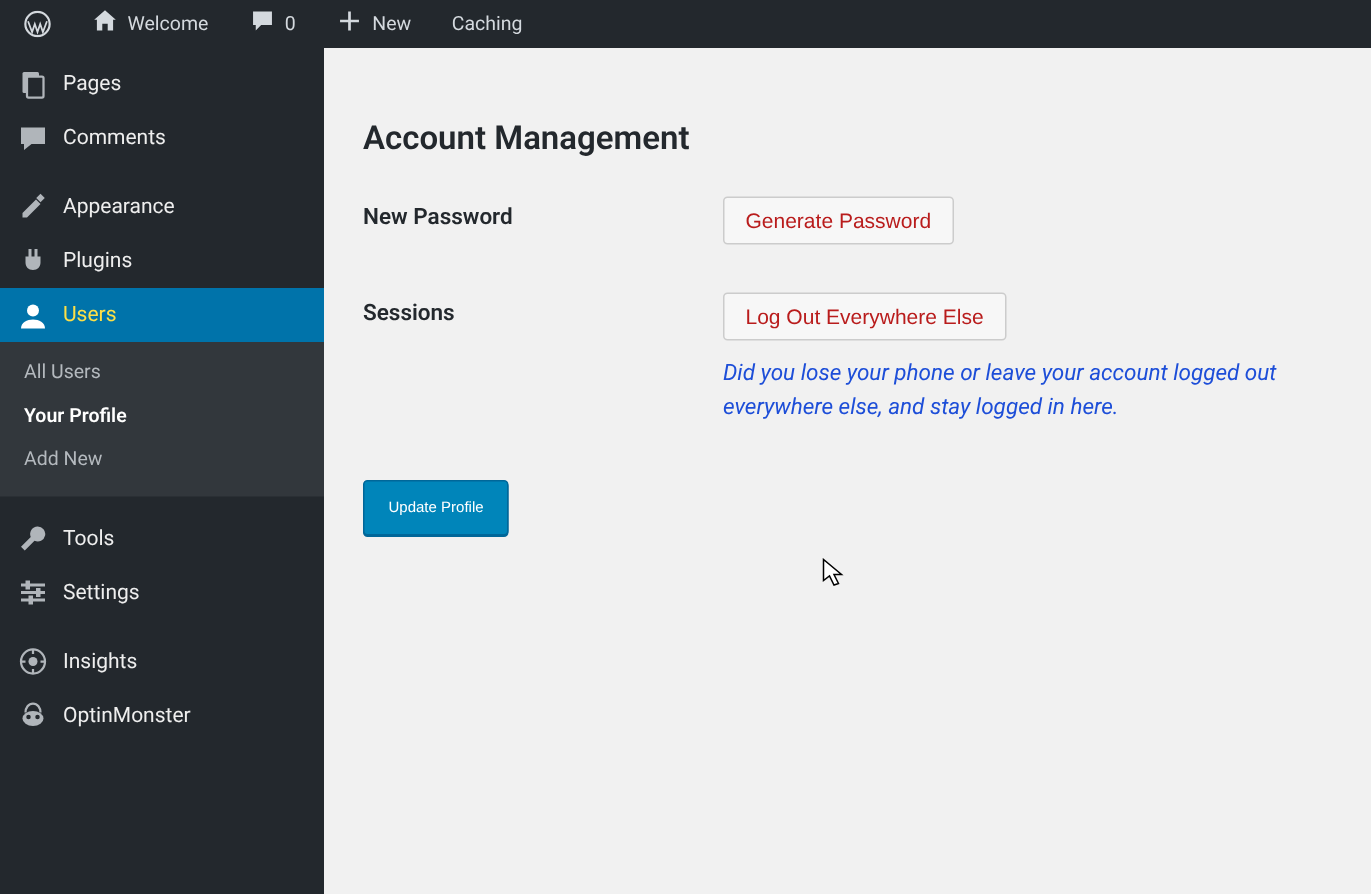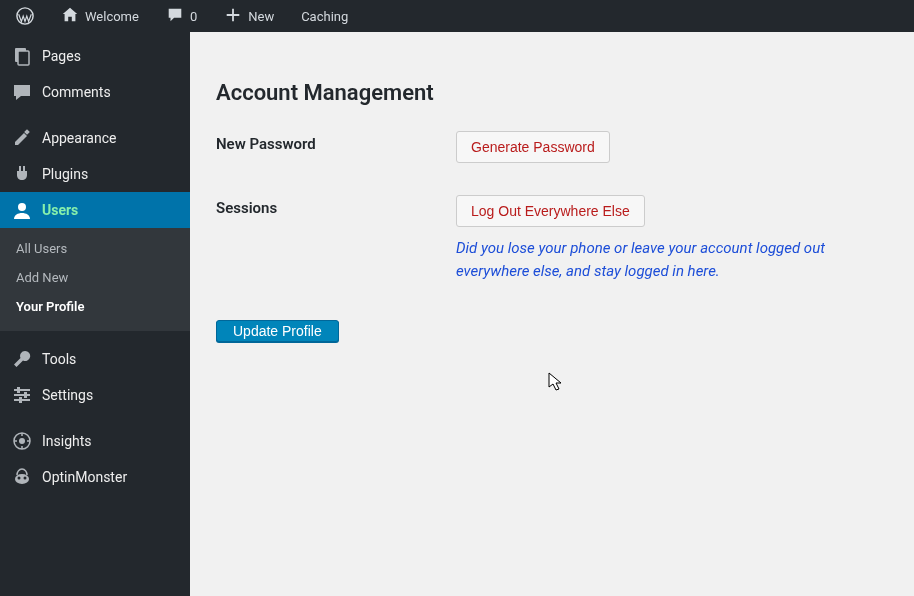--- a/index.html
+++ b/index.html
@@ -6,27 +6,27 @@
     body { font-family: -apple-system, BlinkMacSystemFont, "Segoe UI", Roboto, sans-serif; font-size:14px; color:#444; background:#f1f1f1; width:914px; height:596px; overflow:hidden; }
 
     
     .adminbar { height:32px; background:#23282d; color:#b4b9be; display:flex; align-items:center; padding:0 8px; gap:11px; font-size:13px; }
     .adminbar .ab-item { display:flex; align-items:center; gap:6px; padding:0 8px; height:32px; color:#d4d9de; cursor:pointer; }
     .adminbar .wp-logo svg { width:18px; height:18px; }
     .adminbar .count { color:#d4d9de; }
 
     
     .frame { display:flex; height:564px; }
-    .sidebar { width:190px; background:#23282d; color:#d4d9de; font-size:14px; padding-top:6px; }
+    .sidebar { width:216px; background:#23282d; color:#d4d9de; font-size:14px; padding-top:6px; }
     .sidebar .menu-item { display:flex; align-items:center; gap:10px; padding:8px 12px; cursor:pointer; position:relative; }
     .sidebar .menu-item.sep-before { margin-top:10px; }
     .sidebar .menu-item .mi-icon { width:20px; height:20px; display:flex; align-items:center; justify-content:center; opacity:.8; }
     .sidebar .menu-item .mi-label { color:#eee; }
     .sidebar .menu-item.current { background:#0073aa; }
-    .sidebar .menu-item.current .mi-label { color:#86efac;font-weight:bold; }
+    .sidebar .menu-item.current .mi-label { color:#fde047; }
     .sidebar .menu-item.current .mi-icon { opacity:1; }
     .sidebar .menu-item.current::after{
       content:""; position:absolute; right:-8px; top:50%; transform:translateY(-50%);
       border:8px solid transparent; border-right-color:#f1f1f1;
     }
     .sidebar .submenu { background:#32373c; padding:6px 0 10px; }
     .sidebar .sub-item { display:block; padding:7px 12px 7px 16px; font-size:13px; color:#b4b9be; cursor:pointer; }
     .sidebar .sub-item.current { color:#fff; font-weight:600; }
 
     .content { flex:1; padding:22px 26px; overflow:auto; }
@@ -35,21 +35,21 @@
     table.form-table th { text-align:left; font-weight:600; color:#23282d; width:240px; vertical-align:top; padding:20px 10px 20px 0; font-size:15px; }
     table.form-table td { vertical-align:top; padding:16px 0; }
 
     .avatar-box { width:116px; height:116px; background:#c4c4c4; display:flex; align-items:flex-end; justify-content:center; }
     .desc { color:#777; font-style:italic; font-size:15px; margin-top:20px; }
     .desc a { color:#0073aa; text-decoration:underline; }
 
     h2.section { font-size:22px; font-weight:600; color:#23282d; margin:26px 0 10px; }
 
     .btn { background:#f7f7f7; border:1px solid #ccc; color:#b91c1c; font-size:14px; padding:7px 14px; border-radius:3px; cursor:pointer; }
-    .btn-primary { background:#0085ba; border:1px solid #006799; color:#fff; font-size:14px; padding:2px 16px; border-radius:3px; cursor:pointer; font-weight:500; box-shadow:0 1px 0 #006799; }
+    .btn-primary { background:#0085ba; border:1px solid #006799; color:#fff; font-size:10px; padding:12px 16px; border-radius:3px; cursor:pointer; font-weight:500; box-shadow:0 1px 0 #006799; }
 
     .sessions-desc { color:#1d4ed8; font-style:italic; font-size:15px; margin-top:10px; max-width:420px; line-height:1.5; }
 
     .cursor { position:absolute; left:548px; top:372px; pointer-events:none; }
   </style>
 </head>
 <body>
 
 <div class="adminbar">
   <div class="ab-item wp-logo">
@@ -122,22 +122,22 @@
         <span class="mi-icon">
           <svg width="20" height="20" viewBox="0 0 20 20" fill="#fff">
             <circle cx="10" cy="7" r="4"></circle>
             <path d="M2 19c0-4 4-6 8-6s8 2 8 6z"></path>
           </svg>
         </span>
         <span class="mi-label">Users</span>
       </div>
       <div class="submenu">
         <div class="sub-item">All Users</div>
+        <div class="sub-item current">Your Profile</div>
         <div class="sub-item">Add New</div>
-        <div class="sub-item current">Your Profile</div>
       </div>
       <div class="menu-item sep-before">
         <span class="mi-icon">
           <svg width="20" height="20" viewBox="0 0 20 20" fill="#d4d9de">
             <path d="M13 2a5 5 0 00-4.5 7L2 15.5 4.5 18l6.5-6.5A5 5 0 1013 2z"></path>
           </svg>
         </span>
         <span class="mi-label">Tools</span>
       </div>
       <div class="menu-item">

